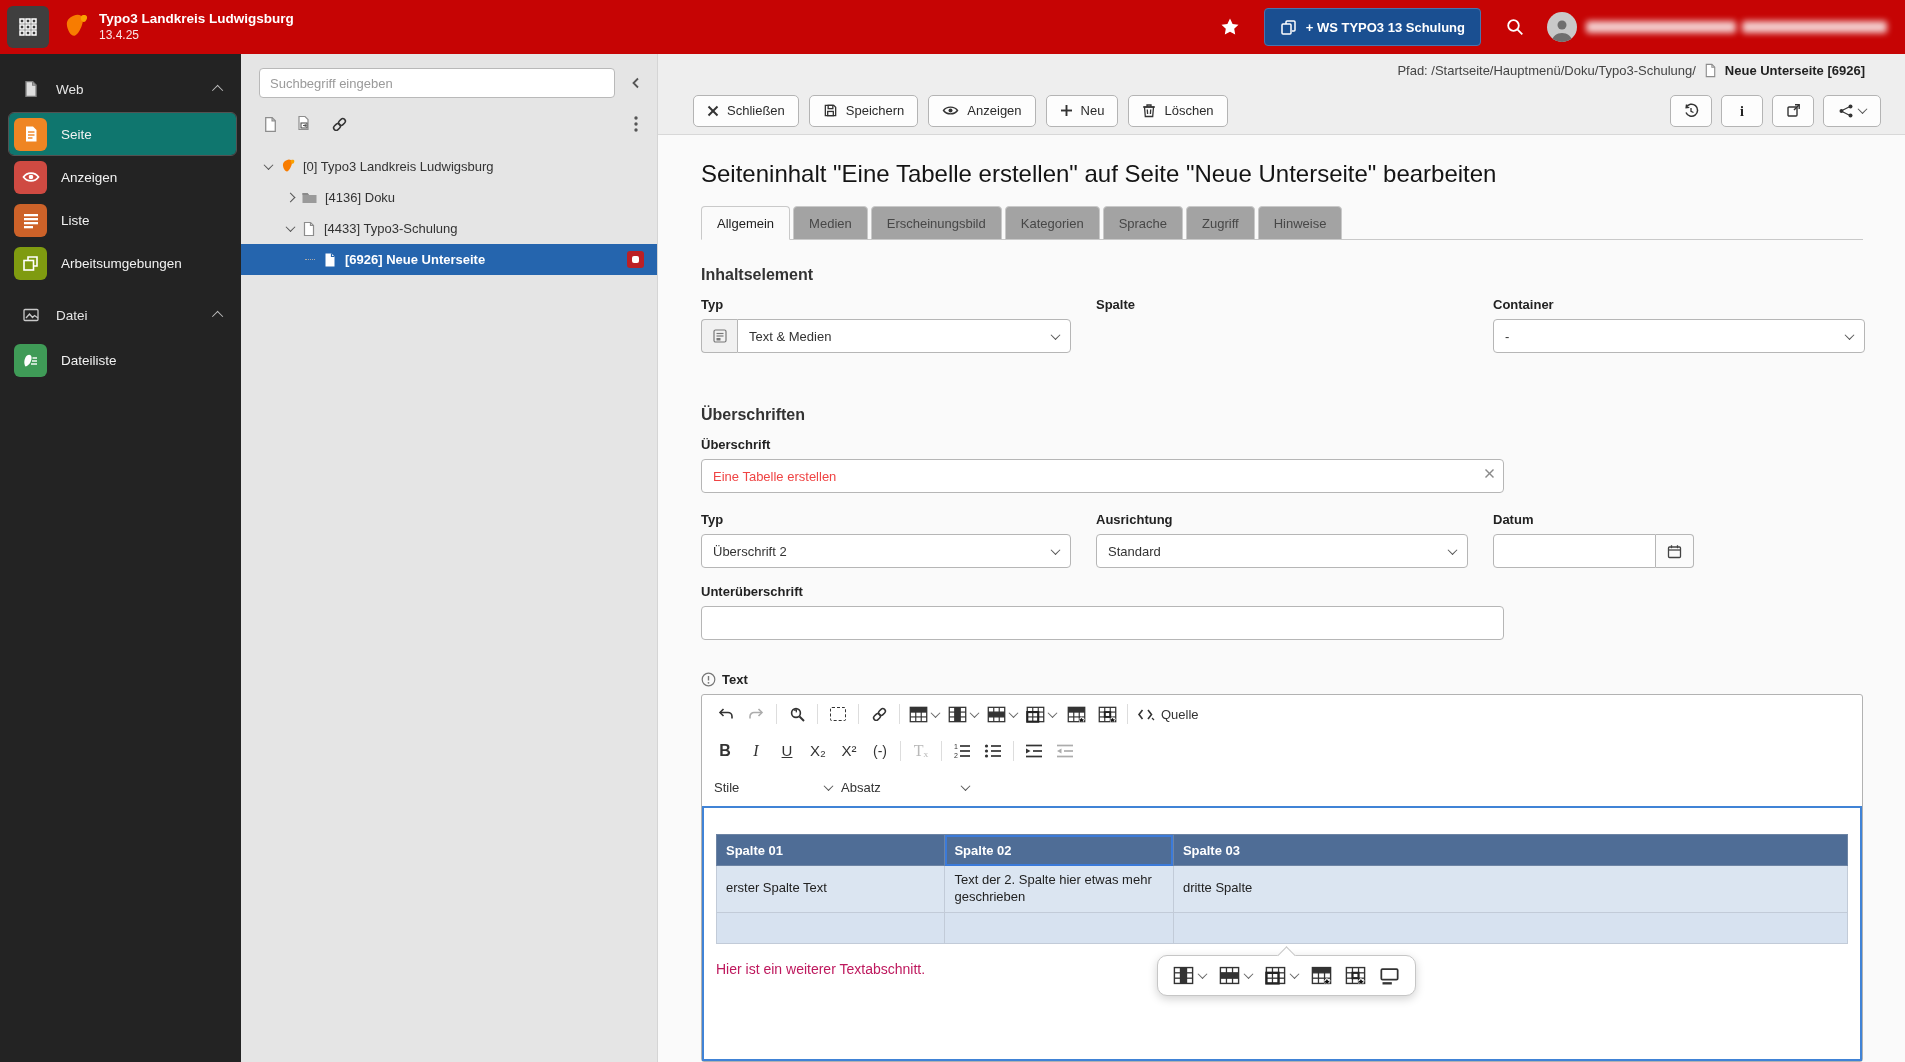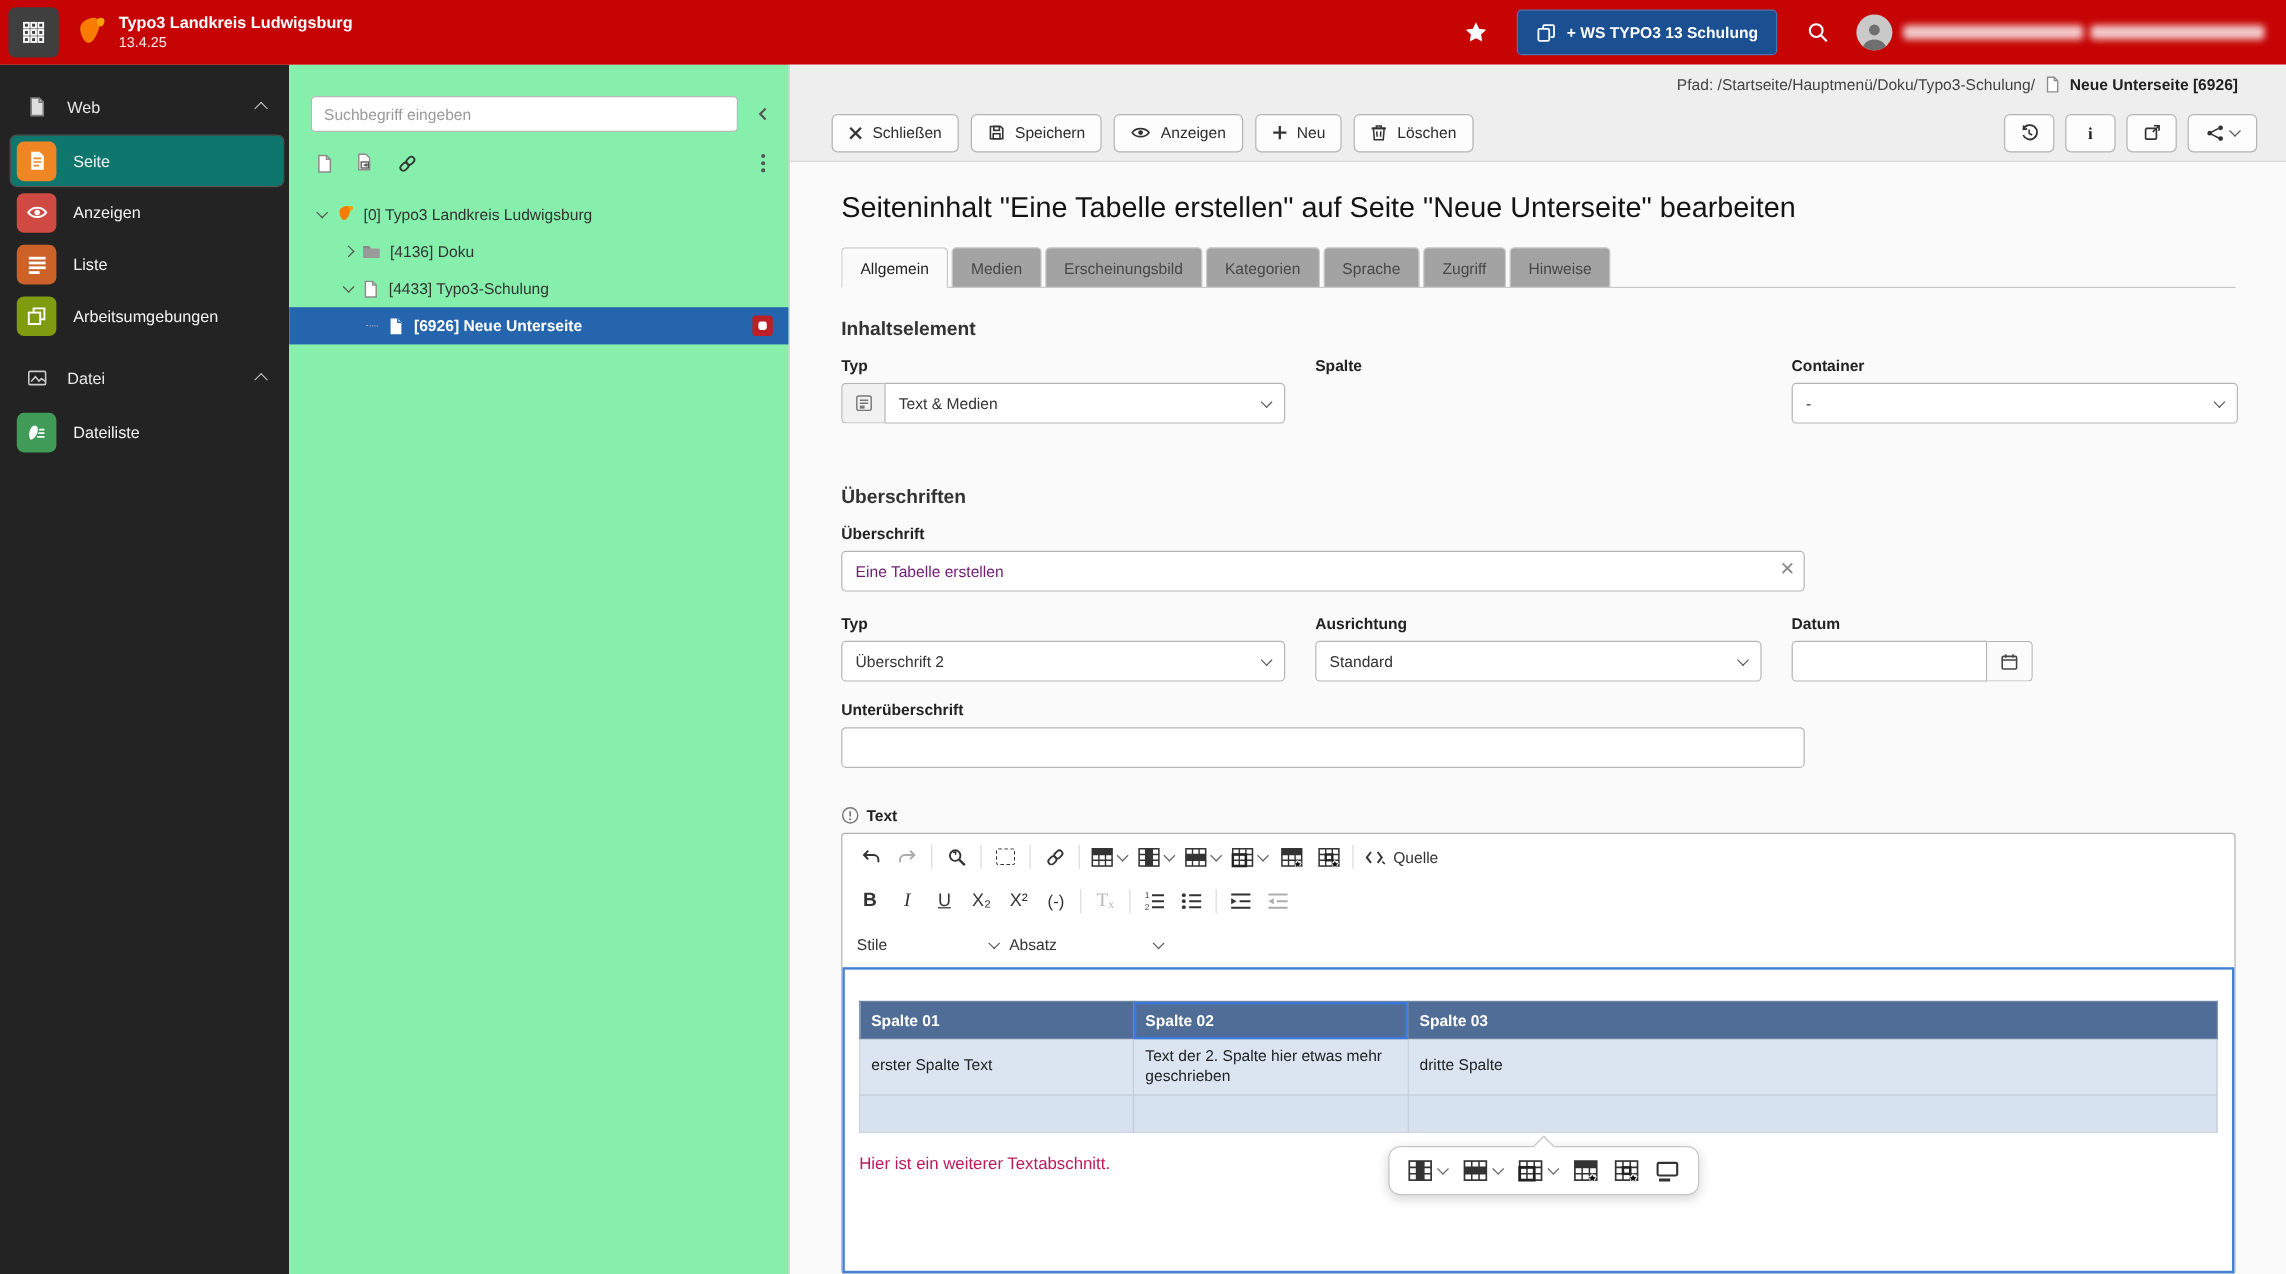--- a/index.html
+++ b/index.html
@@ -29,21 +29,21 @@
 
 .modulemenu{width:241px;background:#232323;padding-top:12px;flex:none}
 .mm-group{height:46px;display:flex;align-items:center;gap:16px;padding:0 18px 0 22px;color:#e6e6e6;font-size:13.5px}
 .mm-chev{margin-left:auto;width:8px;height:8px;border-left:1.8px solid #bdbdbd;border-top:1.8px solid #bdbdbd;transform:rotate(45deg) translateY(2px)}
 .mm-item{height:42px;display:flex;align-items:center;gap:14px;padding-left:5px;margin:1px 5px 1px 9px;border-radius:5px;color:#f2f2f2;font-size:13.5px;cursor:pointer}
 .mm-item.selected{background:#0f766e;outline:1px solid #525252}
 .mm-iconbox{width:33px;height:33px;border-radius:6px;display:flex;align-items:center;justify-content:center;flex:none}
 .bg-orange{background:#ef8523}.bg-red{background:#cf4a42}.bg-rust{background:#cd6229}.bg-olive{background:#7f9b10}.bg-green{background:#3f9b57}
 
 
-.pagetree{width:417px;background:#86efac;border-right:1px solid #d5d5d5;padding-top:26px;flex:none;position:relative}
+.pagetree{width:417px;background:#e5e5e5;border-right:1px solid #d5d5d5;padding-top:14px;flex:none;position:relative}
 .pt-top{display:flex;align-items:center;gap:8px;padding:0 8px 0 18px}
 .pt-search{flex:1;height:30px;border:1px solid #b9b9b9;border-radius:4px;padding:0 10px;font-size:13px;background:#fff;color:#333}
 .pt-search::placeholder{color:#9a9a9a}
 .ghost{background:none;border:none;cursor:pointer;display:flex;align-items:center;justify-content:center;width:26px;height:26px;color:#555}
 .pt-tools{display:flex;align-items:center;gap:13px;padding:13px 8px 8px 19px}
 .pt-tools .spacer{flex:1}
 .tree{padding-top:6px;font-size:13px;color:#333}
 .tree-row{height:31px;display:flex;align-items:center;gap:7px;cursor:pointer}
 .tree-row .lbl{white-space:nowrap}
 .ind0{padding-left:24px}.ind1{padding-left:46px}.ind2{padding-left:68px}
@@ -75,21 +75,21 @@
 .section-h{font-size:16px;font-weight:600;color:#333}
 .mt-sec1{margin-top:26px}.mt-sec2{margin-top:53px}
 .grid3{display:grid;grid-template-columns:370px 372px 372px;column-gap:25px;margin-top:13px}
 .f-label{font-weight:bold;color:#222;margin-bottom:7px;font-size:13px}
 .control{height:34px;border:1px solid #b6b6b6;border-radius:4px;background:#fff;display:flex;align-items:center;padding:0 11px;color:#333;cursor:pointer}
 .control .chev7{margin-left:auto}
 .igroup{display:flex}
 .igroup .addon{width:36px;height:34px;border:1px solid #b6b6b6;background:#f1f1f1;display:flex;align-items:center;justify-content:center;border-radius:4px 0 0 4px;border-right:none;cursor:pointer}
 .igroup .control{flex:1;border-radius:0 4px 4px 0}
 .fwrap{position:relative;width:803px}
-.text-input{width:100%;height:34px;border:1px solid #b6b6b6;border-radius:4px;padding:0 30px 0 11px;font-size:13px;background:#fff;color:#701a75}
+.text-input{width:100%;height:34px;border:1px solid #b6b6b6;border-radius:4px;padding:0 30px 0 11px;font-size:13px;background:#fff;color:#ef4444}
 .clear-x{position:absolute;right:9px;top:9px;background:none;border:none;color:#8a8a8a;cursor:pointer}
 .date-group{display:flex;width:201px}
 .date-group .text-input{border-radius:4px 0 0 4px;padding-right:8px;flex:1;min-width:0}
 .date-group .addon{width:38px;height:34px;border:1px solid #b6b6b6;border-left:none;border-radius:0 4px 4px 0;background:#fbfbfb;display:flex;align-items:center;justify-content:center;cursor:pointer}
 
 .text-field-label{display:flex;align-items:center;gap:6px;margin-top:32px}
 .text-field-label b{font-size:13px;color:#222}
 
 
 .rte{margin-top:7px;border:1px solid #b2b2b2;border-radius:3px;background:#fff;height:368px;display:flex;flex-direction:column}

